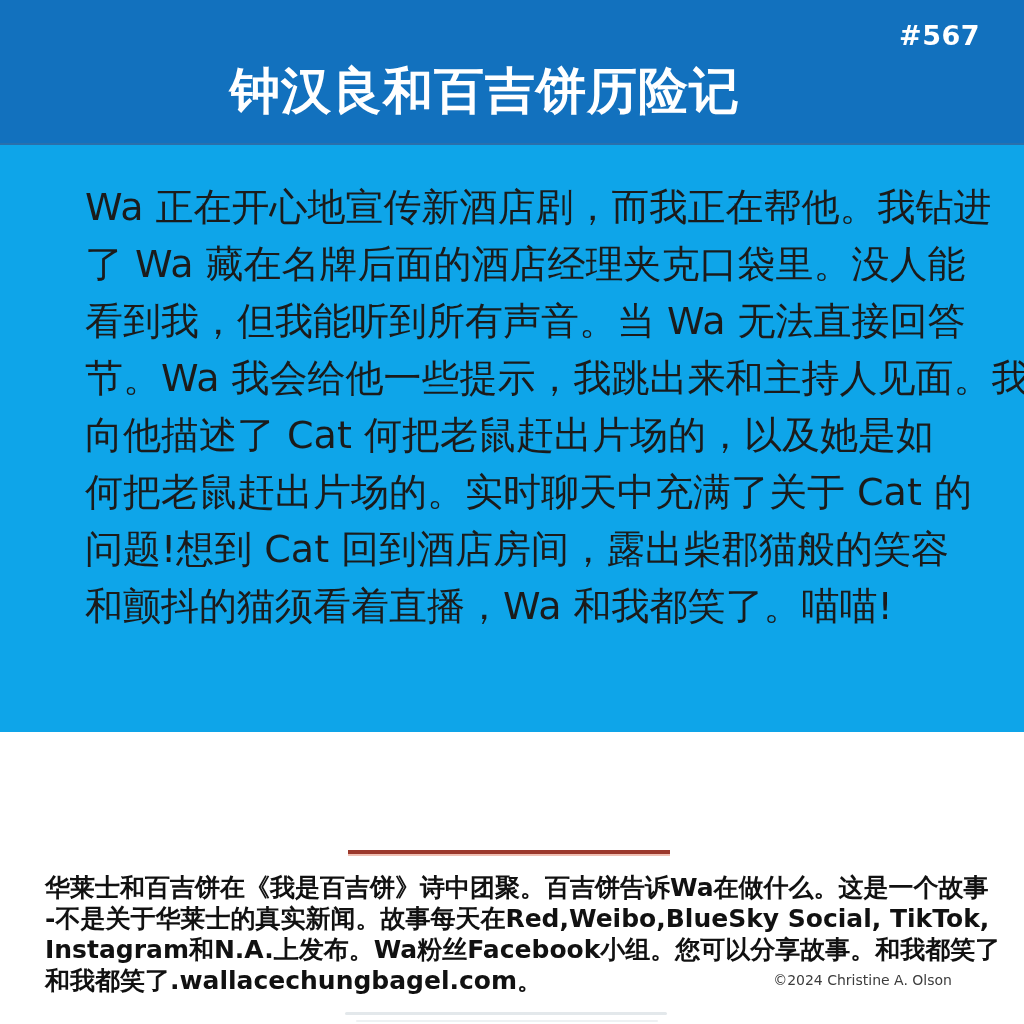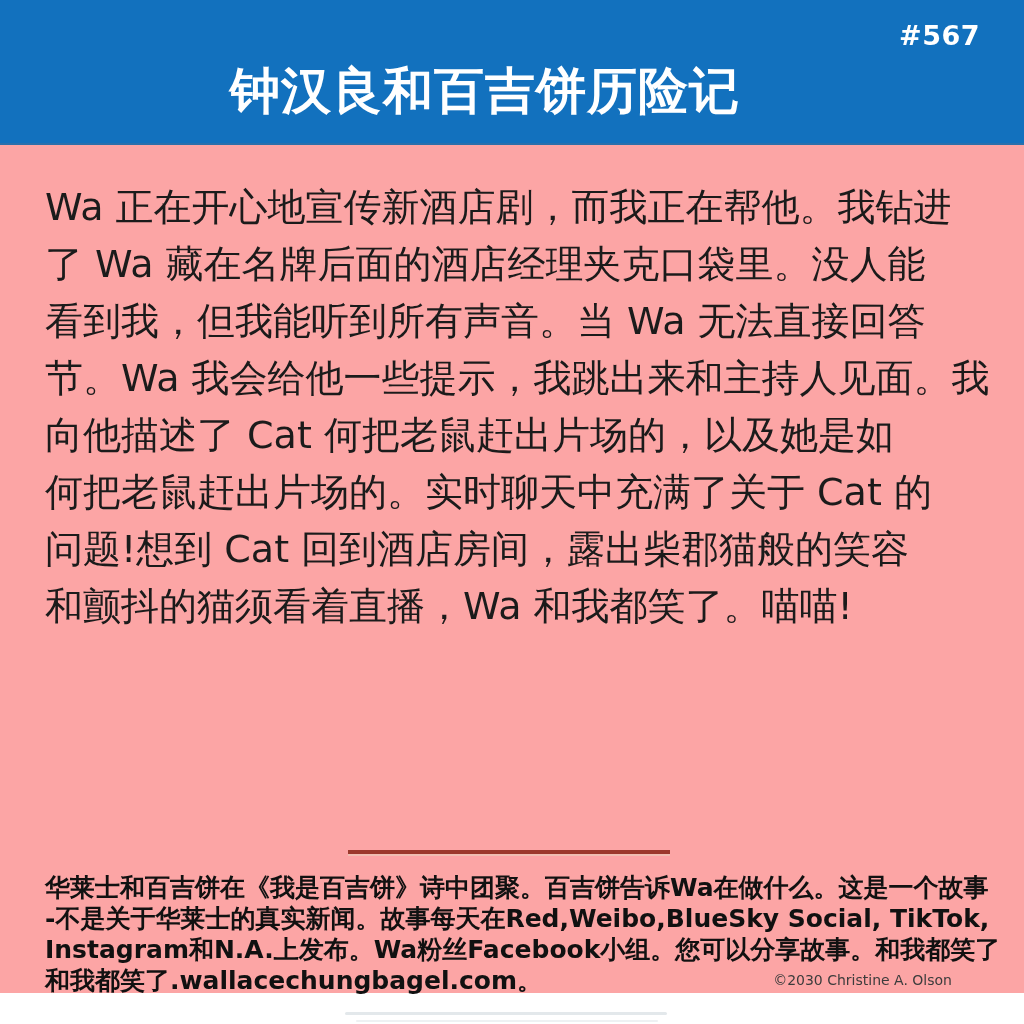--- a/index.html
+++ b/index.html
@@ -5,22 +5,22 @@
   html, body { margin: 0; padding: 0; }
   body {
     width: 1024px; height: 1024px;
     background: #ffffff;
     font-family: "DejaVu Sans", "Liberation Sans", sans-serif;
     position: relative;
     overflow: hidden;
   }
   .page {
     position: absolute; inset: 0;
-    width: 1024px; height: 993px;
-    background: #fca5a5;
+    width: 1024px; height: 732px;
+    background: #0ea5e9;
   }
   
   .header {
     position: absolute; top: 0; left: 0;
     width: 1024px; height: 145px;
     background: var(--header-bg, #1271BE);
     border-bottom: 2px solid rgba(70,110,150,0.45);
     box-sizing: border-box;
   }
   .issue-number {
@@ -40,21 +40,21 @@
     white-space: nowrap;
   }
   
   .story-body {
     position: absolute; top: 179px; left: 45px;
     width: 950px;
     color: var(--body-text, #1b1b1b);
     font-size: 38px; line-height: 57px;
     font-weight: 400;
   }
-  .story-body .line { white-space: nowrap; }
+  .story-body .line { white-space: nowrap; margin-left: 40px; }
   
   .red-divider {
     position: absolute; top: 850px; left: 348px;
     width: 322px; height: 4px;
     background: var(--divider-red, #9C392C);
     border-bottom: 2px solid #f0bfb2;
   }
   
   .footer-note {
     position: absolute; top: 872px; left: 45px;
@@ -107,18 +107,18 @@
 
   <div class="red-divider"></div>
 
   <div class="footer-note">
       <div class="line">华莱士和百吉饼在《我是百吉饼》诗中团聚。百吉饼告诉Wa在做什么。这是一个故事</div>
       <div class="line">-不是关于华莱士的真实新闻。故事每天在Red,Weibo,BlueSky Social, TikTok,</div>
       <div class="line">Instagram和N.A.上发布。Wa粉丝Facebook小组。您可以分享故事。和我都笑了</div>
       <div class="line">和我都笑了.wallacechungbagel.com。</div>
     </div>
 
-  <div class="copyright">©2030 Christine A. Olson</div>
+  <div class="copyright">©2024 Christine A. Olson</div>
 
   <div class="decor-line-1"></div>
   <div class="decor-line-2"></div>
 
 </div>
 
 </body></html>

